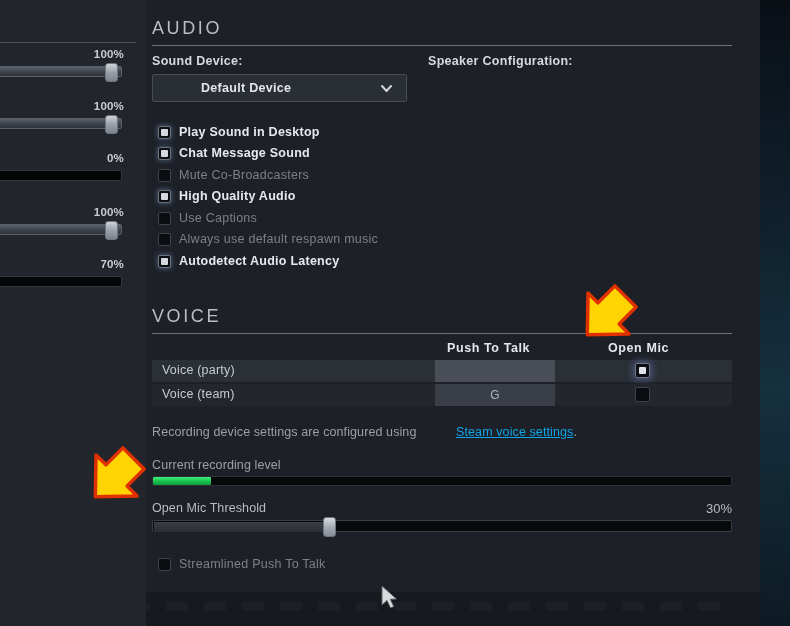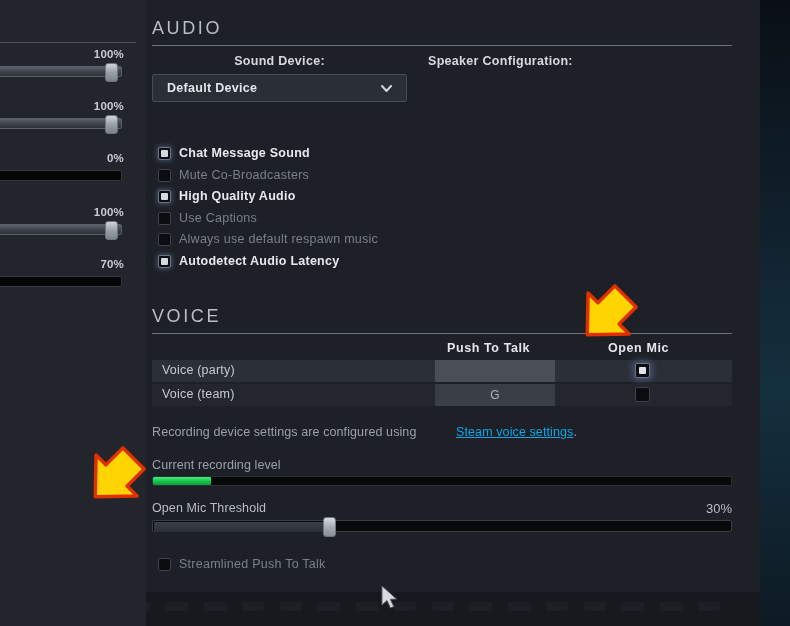--- a/index.html
+++ b/index.html
@@ -102,21 +102,21 @@
     color: #b9bdc4;
     font-weight: normal;
   }
   .section-rule {
     height: 1px;
     background: #6b717b;
     margin-top: 6px;
   }
 
   
-  .dd-row { position: absolute; text-align: center; }
+  .dd-row { position: absolute; }
   .dd-label {
     font-size: 12.5px;
     color: #d6d9de;
     font-weight: bold;
     letter-spacing: .3px;
     margin-bottom: 6px;
   }
   .dd-box {
     width: 255px; height: 28px;
     background: #2a2e35;
@@ -125,20 +125,21 @@
     display: flex;
     align-items: center;
     padding: 0 8px 0 14px;
     position: relative;
   }
   .dd-text {
     font-size: 12.5px;
     color: #e2e5ea;
     font-weight: bold;
     letter-spacing: .3px;
+    margin-left: 34px;
   }
   .dd-caret {
     position: absolute;
     right: 14px; top: 50%;
     margin-top: -3px;
     width: 11px; height: 7px;
   }
   .dd-caret svg { display: block; }
 
   
@@ -425,20 +426,24 @@
             </span>
           </div>
         </div>
 
         <div class="dd-row" style="top:54px; left:276px;">
           <div class="dd-label">Speaker Configuration:</div>
         </div>
 
         <div style="position:absolute; top:124px; left:6px; width:420px; height:150px;">
 
+          <div class="cb-item" style="top:0">
+            <span class="cb-box on"></span>
+            <span class="cb-label enabled">Play Sound in Desktop</span>
+          </div>
 
           <div class="cb-item" style="top:21px">
             <span class="cb-box on"></span>
             <span class="cb-label enabled">Chat Message Sound</span>
           </div>
 
           <div class="cb-item" style="top:64px">
             <span class="cb-box on"></span>
             <span class="cb-label enabled">High Quality Audio</span>
           </div>

